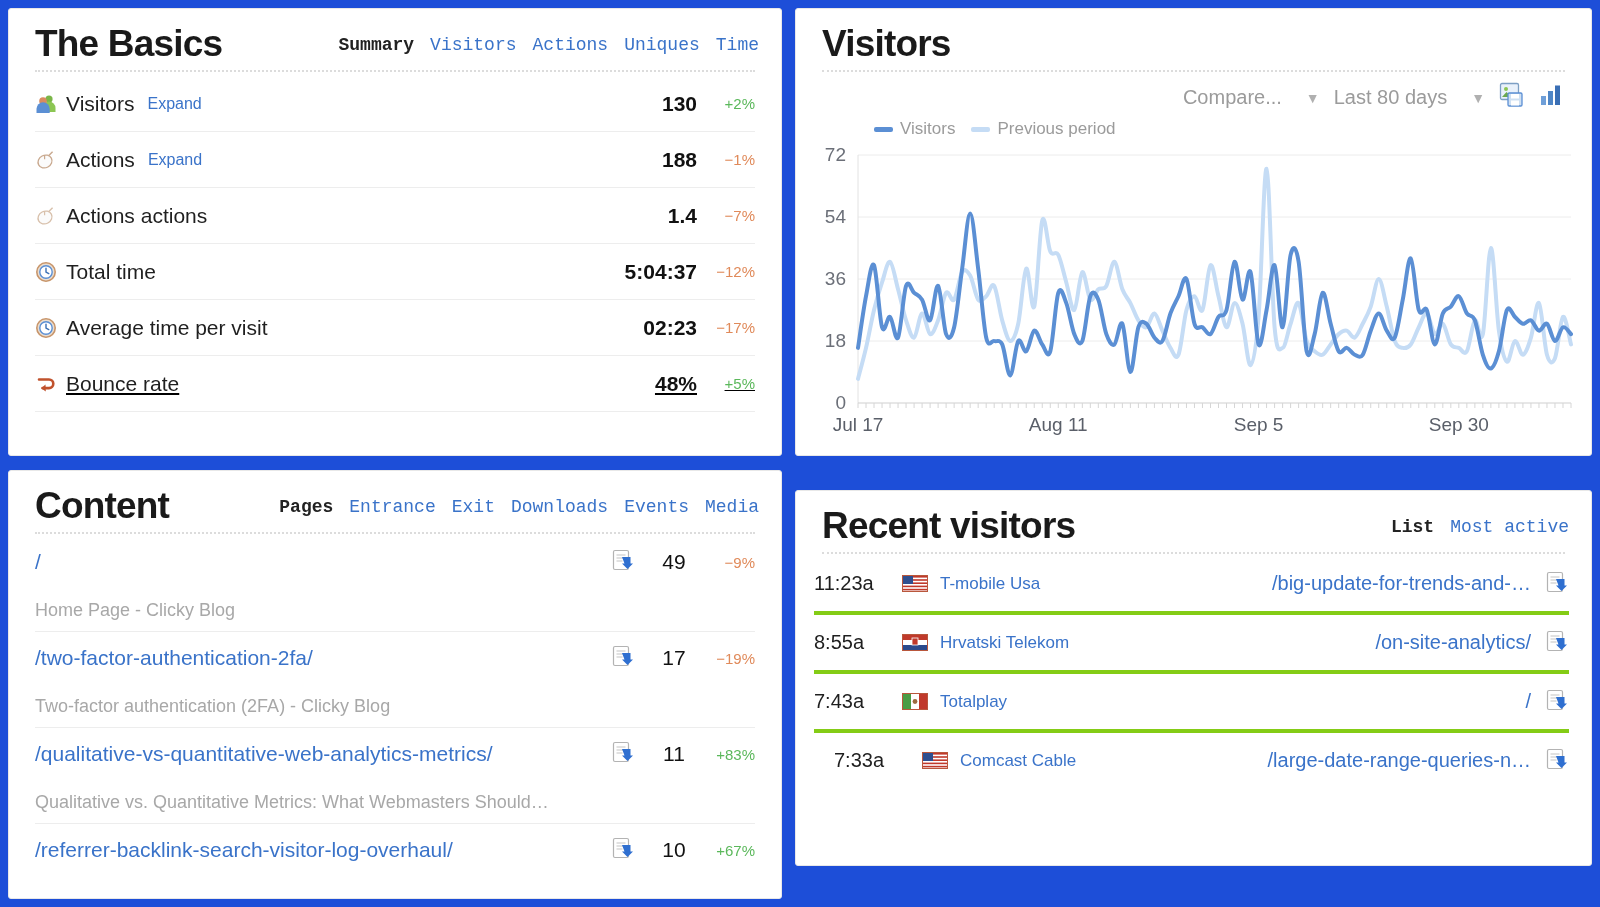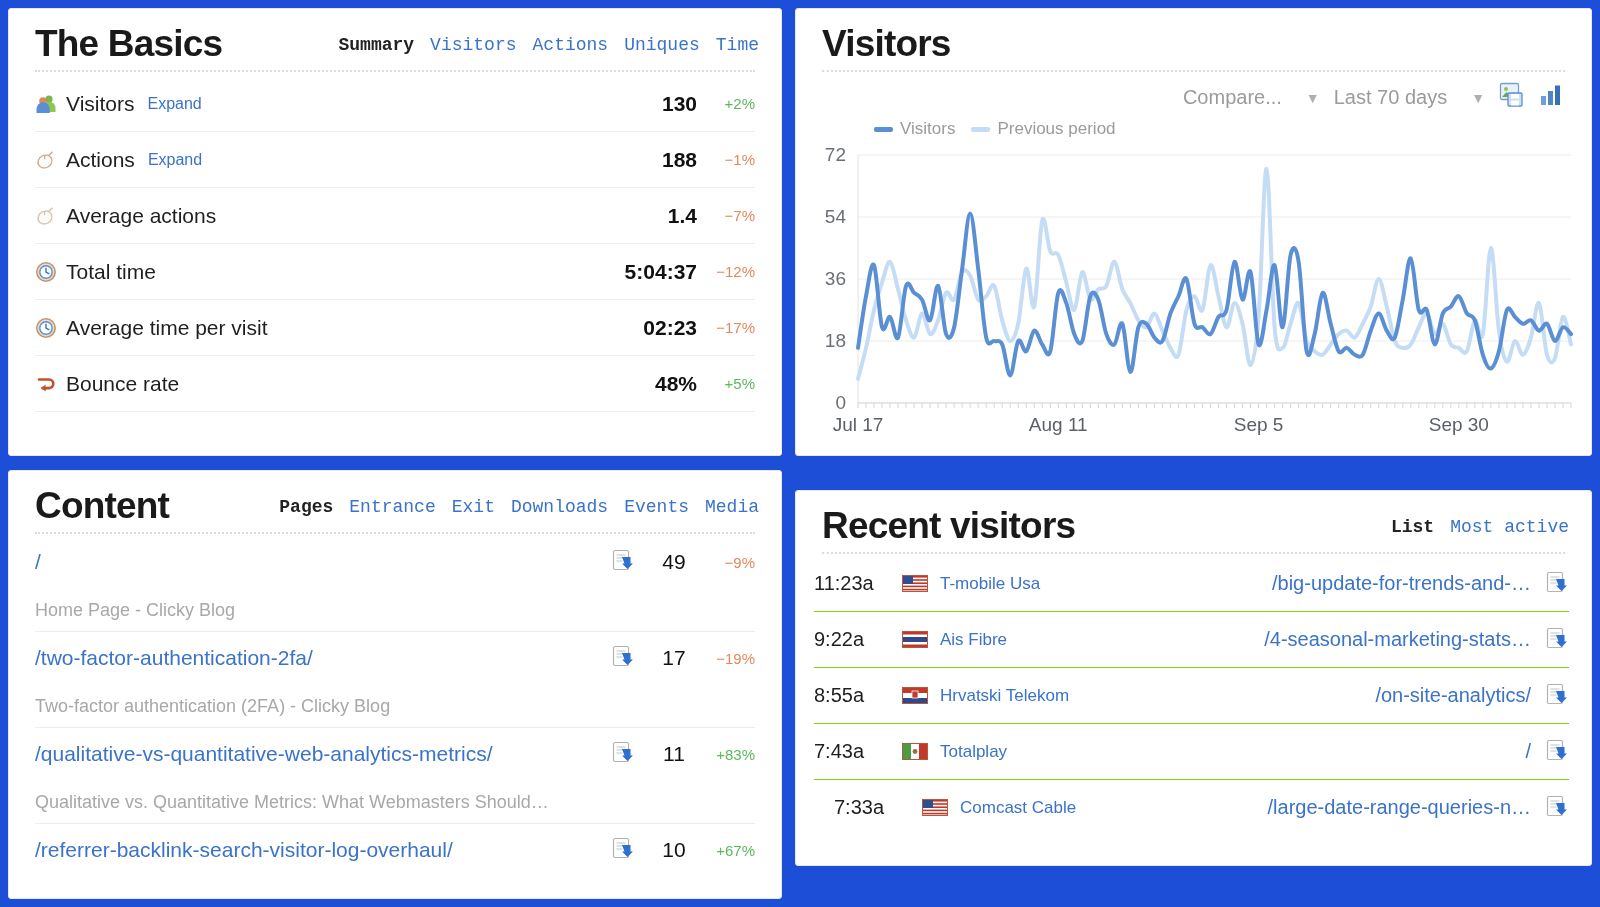--- a/index.html
+++ b/index.html
@@ -66,21 +66,21 @@
 
   
   #basics-panel { left: 8px; top: 8px; width: 774px; height: 448px; }
   .basics-list { padding: 4px 26px 0 26px; }
   .basics-row {
     display: flex;
     align-items: center;
     height: 55px;
     border-bottom: 1px solid #ededed;
   }
-  .basics-row:last-child { border-bottom: 1px solid #ededed; }
+  .basics-row:last-child { border-bottom: 1px solid #ededed; text-decoration: underline; }
   .basics-label {
     display: flex;
     align-items: center;
     flex: 1;
     font-size: 21px;
     color: #1f1f1f;
     gap: 9px;
   }
   .basics-expand {
     font-size: 16px;
@@ -180,21 +180,21 @@
   .legend-swatch { width: 19px; height: 5px; border-radius: 2px; display: inline-block; }
   .chart-wrap { position: relative; margin-top: 2px; }
 
   
   #recent-panel { left: 795px; top: 490px; width: 797px; height: 376px; }
   .recent-list { padding: 2px 22px 0 18px; }
   .recent-row {
     display: flex;
     align-items: center;
     height: 55px;
-    border-bottom: 1px solid #84cc16;
+    border-bottom: 4px solid #84cc16;
     gap: 12px;
   }
   .recent-row:last-child { border-bottom: none; margin-left: 20px; }
   .recent-time {
     font-size: 20px;
     color: #1f1f1f;
     width: 76px;
     flex: none;
     white-space: nowrap;
   }
@@ -270,21 +270,21 @@
 
       <div class="basics-row">
         <div class="basics-label">
           <span class="ico">
             <svg width="22" height="22" viewBox="0 0 22 22">
               <ellipse cx="10" cy="12.5" rx="7.2" ry="6.2" transform="rotate(-28 10 12.5)" fill="#fbfbfb" stroke="#d8c0ab" stroke-width="1.3"></ellipse>
               <path d="M13.8 6.6 L17.6 2.8" stroke="#d8c0ab" stroke-width="1.4" fill="none"></path>
               <path d="M9.6 6.3 v4" stroke="#d8c0ab" stroke-width="1.2" fill="none"></path>
             </svg>
           </span>
-          <span>Average actions</span>
+          <span>Actions actions</span>
         </div>
         <div class="basics-value">1.4</div>
         <div class="basics-delta delta-down">−7%</div>
       </div>
 
       <div class="basics-row">
         <div class="basics-label">
           <span class="ico">
             <svg width="22" height="22" viewBox="0 0 22 22">
               <circle cx="11" cy="11" r="9.2" fill="#e8ddd0" stroke="#c8956a" stroke-width="1.6"></circle>
@@ -416,21 +416,21 @@
       <div class="panel-title">Visitors</div>
     </div>
     <div class="dotted-rule"></div>
 
     <div class="chart-toolbar">
       <span class="tb-item">
         <span>Compare...</span>
         <span class="caret">▼</span>
       </span>
       <span class="tb-item">
-        <span>Last 70 days</span>
+        <span>Last 80 days</span>
         <span class="caret">▼</span>
       </span>
       <span>
         <svg width="26" height="26" viewBox="0 0 26 26">
           <rect x="1.5" y="1.5" width="18" height="16" rx="1.5" fill="#e9f1fb" stroke="#7d9fc4" stroke-width="1.3"></rect>
           <circle cx="7" cy="7" r="2" fill="#8cc653"></circle>
           <path d="M3 15 l4.5-5 3.5 3.5 3-2.5 4 4 z" fill="#6aa84f"></path>
           <rect x="9" y="11" width="14" height="13" rx="1.2" fill="#cfe0f2" stroke="#5b8fd4" stroke-width="1.3"></rect>
           <rect x="12" y="12" width="8" height="4.5" fill="#ffffff"></rect>
           <rect x="12" y="18.5" width="8" height="5" fill="#ffffff"></rect>
@@ -600,40 +600,20 @@
         <div class="recent-path">/big-update-for-trends-and-…</div>
         <div class="recent-doc">
           <svg width="24" height="24" viewBox="0 0 24 24">
             <rect x="2.5" y="2.5" width="15" height="19" rx="1.5" fill="#ffffff" stroke="#b3b3b3" stroke-width="1.2"></rect>
             <path d="M5.5 7 h9 M5.5 10 h9 M5.5 13 h6" stroke="#c4c4c4" stroke-width="1.1"></path>
             <path d="M11 9 h8.5 v6.5 h2.5 L16.5 21 L11 15.5 h2.5 z" fill="#2f6fd0"></path>
           </svg>
         </div>
       </div>
 
-      <div class="recent-row">
-        <div class="recent-time">9:22a</div>
-        <span class="flag">
-          <svg width="24" height="15" viewBox="0 0 24 15">
-              <rect width="24" height="15" fill="#c0392b"></rect>
-              <rect y="2.5" width="24" height="10" fill="#fff"></rect>
-              <rect y="5" width="24" height="5" fill="#2c4a8c"></rect>
-            </svg>
-        </span>
-        <div class="recent-org">Ais Fibre</div>
-        <div class="recent-spacer"></div>
-        <div class="recent-path">/4-seasonal-marketing-stats…</div>
-        <div class="recent-doc">
-          <svg width="24" height="24" viewBox="0 0 24 24">
-            <rect x="2.5" y="2.5" width="15" height="19" rx="1.5" fill="#ffffff" stroke="#b3b3b3" stroke-width="1.2"></rect>
-            <path d="M5.5 7 h9 M5.5 10 h9 M5.5 13 h6" stroke="#c4c4c4" stroke-width="1.1"></path>
-            <path d="M11 9 h8.5 v6.5 h2.5 L16.5 21 L11 15.5 h2.5 z" fill="#2f6fd0"></path>
-          </svg>
-        </div>
-      </div>
 
       <div class="recent-row">
         <div class="recent-time">8:55a</div>
         <span class="flag">
           <svg width="24" height="15" viewBox="0 0 24 15">
               <rect width="24" height="5" fill="#c0392b"></rect>
               <rect y="5" width="24" height="5" fill="#fff"></rect>
               <rect y="10" width="24" height="5" fill="#2c4a8c"></rect>
               <rect x="9" y="3" width="6" height="7" fill="#c0392b" stroke="#fff" stroke-width="0.8"></rect>
             </svg>

